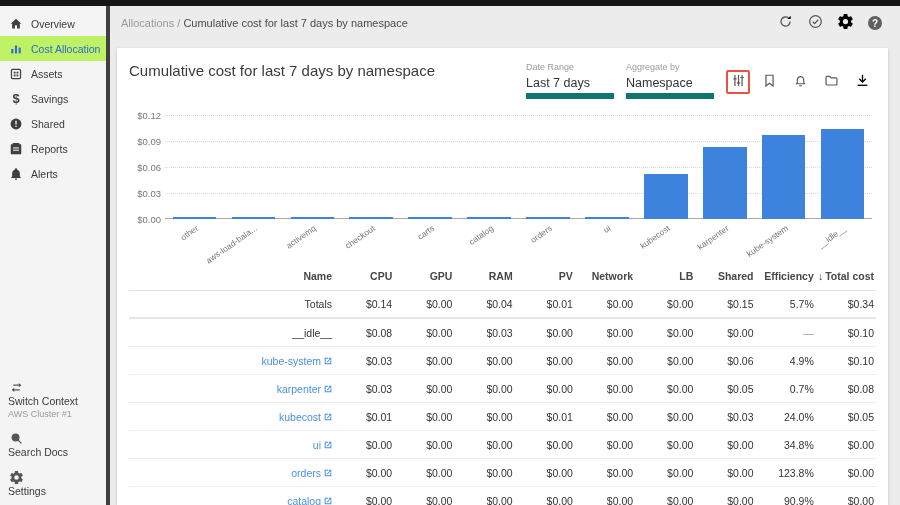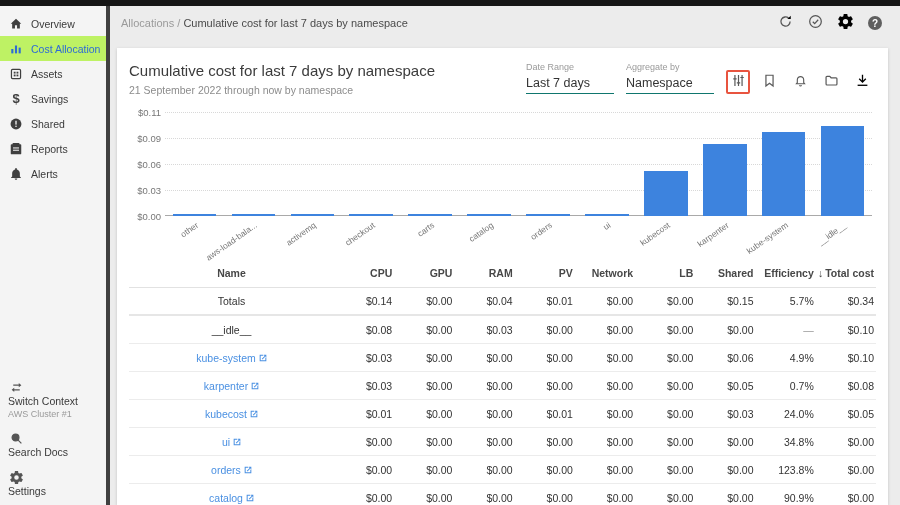--- a/index.html
+++ b/index.html
@@ -34,21 +34,21 @@
   .help-circle { width:14px; height:14px; border-radius:50%; background:#5f5f5f; color:#fff; font-size:10px; font-weight:bold; display:flex; align-items:center; justify-content:center; }
 
   
   .card { position:absolute; left:117px; right:12px; top:48px; bottom:0; background:#fff; box-shadow:0 1px 3px rgba(0,0,0,.18); }
   .card-header { display:flex; justify-content:space-between; padding:14px 14px 0 12px; }
   .report-title { font-size:15px; color:#3b3b3b; }
   .report-subtitle { font-size:10.5px; color:#8c8c8c; margin-top:5px; }
   .header-controls { display:flex; align-items:flex-start; gap:12px; }
   .select-field { display:flex; flex-direction:column; cursor:pointer; }
   .select-label { font-size:9px; color:#9a9a9a; }
-  .select-value { font-size:12.5px; color:#333; border-bottom:1px solid #0f766e; padding:4px 0 3px 0; min-width:88px; }
+  .select-value { font-size:12.5px; color:#333; border-bottom:6px solid #0f766e; padding:4px 0 3px 0; min-width:88px; }
   .toolbar { display:flex; align-items:center; gap:7px; margin-top:8px; }
   .tool-btn { width:24px; height:24px; border:none; background:transparent; color:#595959; cursor:pointer; display:flex; align-items:center; justify-content:center; padding:0; }
   .tool-btn svg { width:15px; height:15px; }
   .tool-btn.highlighted { border:2px solid #e8543f; border-radius:2px; }
 
   
   .chart-wrap { display:flex; padding:16px 16px 0 10px; }
   .y-axis { width:38px; position:relative; flex:none; }
   .ytick { position:absolute; right:4px; font-size:9.5px; color:#777; }
   .plot-col { flex:1; min-width:0; }
@@ -62,21 +62,21 @@
   .x-slot { flex:1; position:relative; }
   .x-slot span { position:absolute; right:50%; top:4px; transform:rotate(-35deg); transform-origin:top right; font-size:8.5px; color:#777; white-space:nowrap; }
 
   
   .table { padding:6px 12px 0 12px; }
   .trow { display:grid; grid-template-columns:205px repeat(9, 1fr); align-items:center; height:28px; border-bottom:1px solid #ececec; }
   .trow.thead { height:30px; border-bottom:1px solid #e2e2e2; }
   .trow.totals { border-bottom:2px solid #e6e6e6; }
   .td { text-align:right; font-size:10.5px; color:#333; padding-right:2px; white-space:nowrap; }
   .thead .td { font-weight:bold; color:#474747; }
-  .td.name { text-align:center; padding-left:2px; }
+  .td.name { text-align:right; padding-left:2px; }
   .td.dim { color:#999; }
   .name-link { color:#4a90e2; cursor:pointer; display:inline-flex; align-items:center; gap:3px; }
   .name-link svg { width:8px; height:8px; fill:currentColor; }
   .sort-arrow { font-weight:normal; margin-right:2px; }
 </style>
 </head>
 <body>
 
 <div id="app">
   <div class="top-strip"></div>
@@ -211,21 +211,20 @@
         <span class="icon">
           <span class="help-circle">?</span>
         </span>
       </button>
     </div>
 
   <div class="card">
     <div class="card-header">
       <div>
         <div class="report-title">Cumulative cost for last 7 days by namespace</div>
-        <div class="report-subtitle">21 September 2022 through now by namespace</div>
       </div>
       <div class="header-controls">
         <div class="select-field">
           <span class="select-label">Date Range</span>
           <span class="select-value">Last 7 days</span>
         </div>
         <div class="select-field">
           <span class="select-label">Aggregate by</span>
           <span class="select-value">Namespace</span>
         </div>
@@ -257,21 +256,21 @@
                   <path d="M7.3 1.8h1.4v6.1l2.3-2.3 1 1L8 10.7 4 6.6l1-1 2.3 2.3z"></path>
                   <rect x="2.8" y="12.4" width="10.4" height="1.4"></rect>
                 </svg></span>
             </button>
           </div>
       </div>
     </div>
 
     <div class="chart-wrap">
       <div class="y-axis" id="y-axis">
-          <div class="ytick" style="top: -5px;">$0.11</div>
+          <div class="ytick" style="top: -5px;">$0.12</div>
           <div class="ytick" style="top: 21px;">$0.09</div>
           <div class="ytick" style="top: 47px;">$0.06</div>
           <div class="ytick" style="top: 73px;">$0.03</div>
           <div class="ytick" style="top: 99px;">$0.00</div>
         </div>
       <div class="plot-col">
         <div class="plot" id="plot">
             <div class="gridline" style="top: 0px;"></div>
             <div class="gridline" style="top: 26px;"></div>
             <div class="gridline" style="top: 52px;"></div>

